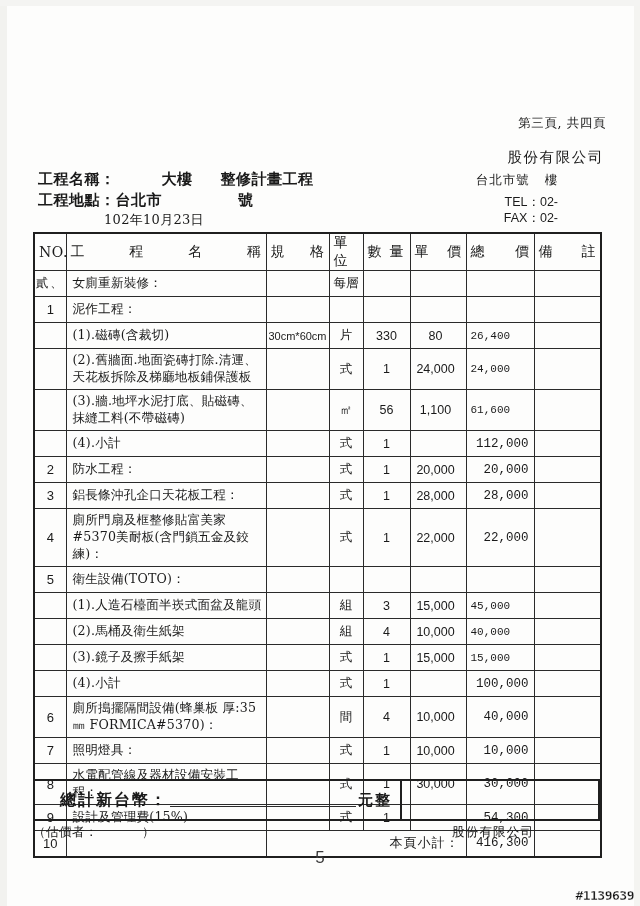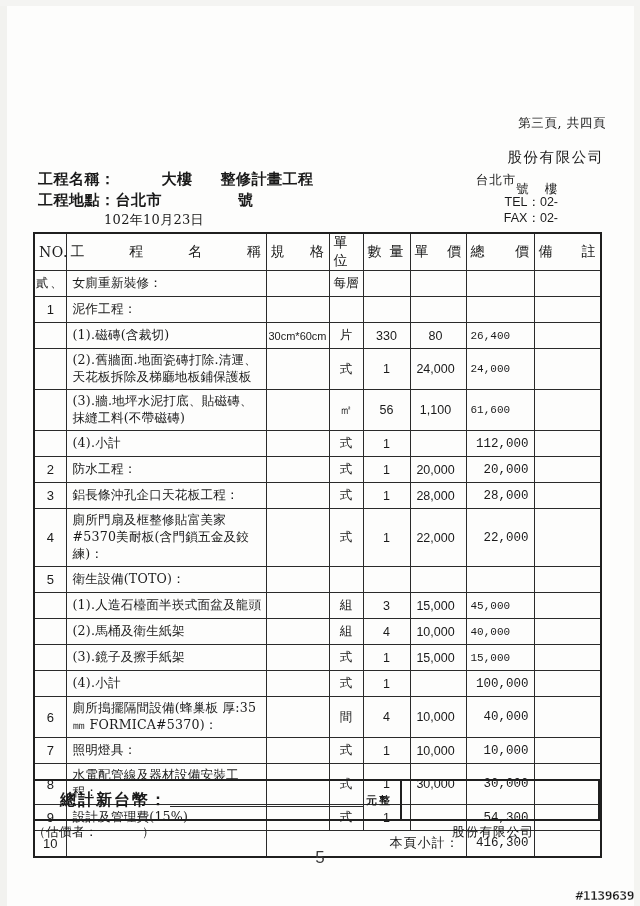--- a/index.html
+++ b/index.html
@@ -75,21 +75,21 @@
     right: 36px;
     top: 172px;
     font-size: 12.5px;
     letter-spacing: 1px;
     white-space: nowrap;
     width: 175px;
     display: flex;
     justify-content: center;
   }
   .company-addr .city { padding-left: 6px; }
-  .company-addr .no { letter-spacing: 6px; margin-top: 9px; }
+  .company-addr .no { letter-spacing: 6px; }
   .company-tel {
     position: absolute;
     right: 82px;
     top: 194px;
     font-family: "Liberation Sans", sans-serif;
     font-size: 12.5px;
     white-space: nowrap;
   }
   .company-fax {
     position: absolute;
@@ -223,21 +223,21 @@
     letter-spacing: 2px;
     white-space: nowrap;
   }
   .grand-blank {
     flex: 1;
     border-bottom: 1.5px solid #2b2b2b;
     margin: 0 2px 3px 2px;
     height: 15px;
   }
   .grand-suffix {
-    font-size: 11px;
+    font-size: 15px;
     font-weight: 600;
     letter-spacing: 2px;
     padding-right: 8px;
     white-space: nowrap;
   }
   .grand-right {
     flex: 1;
     display: flex;
     align-items: center;
     justify-content: center;

